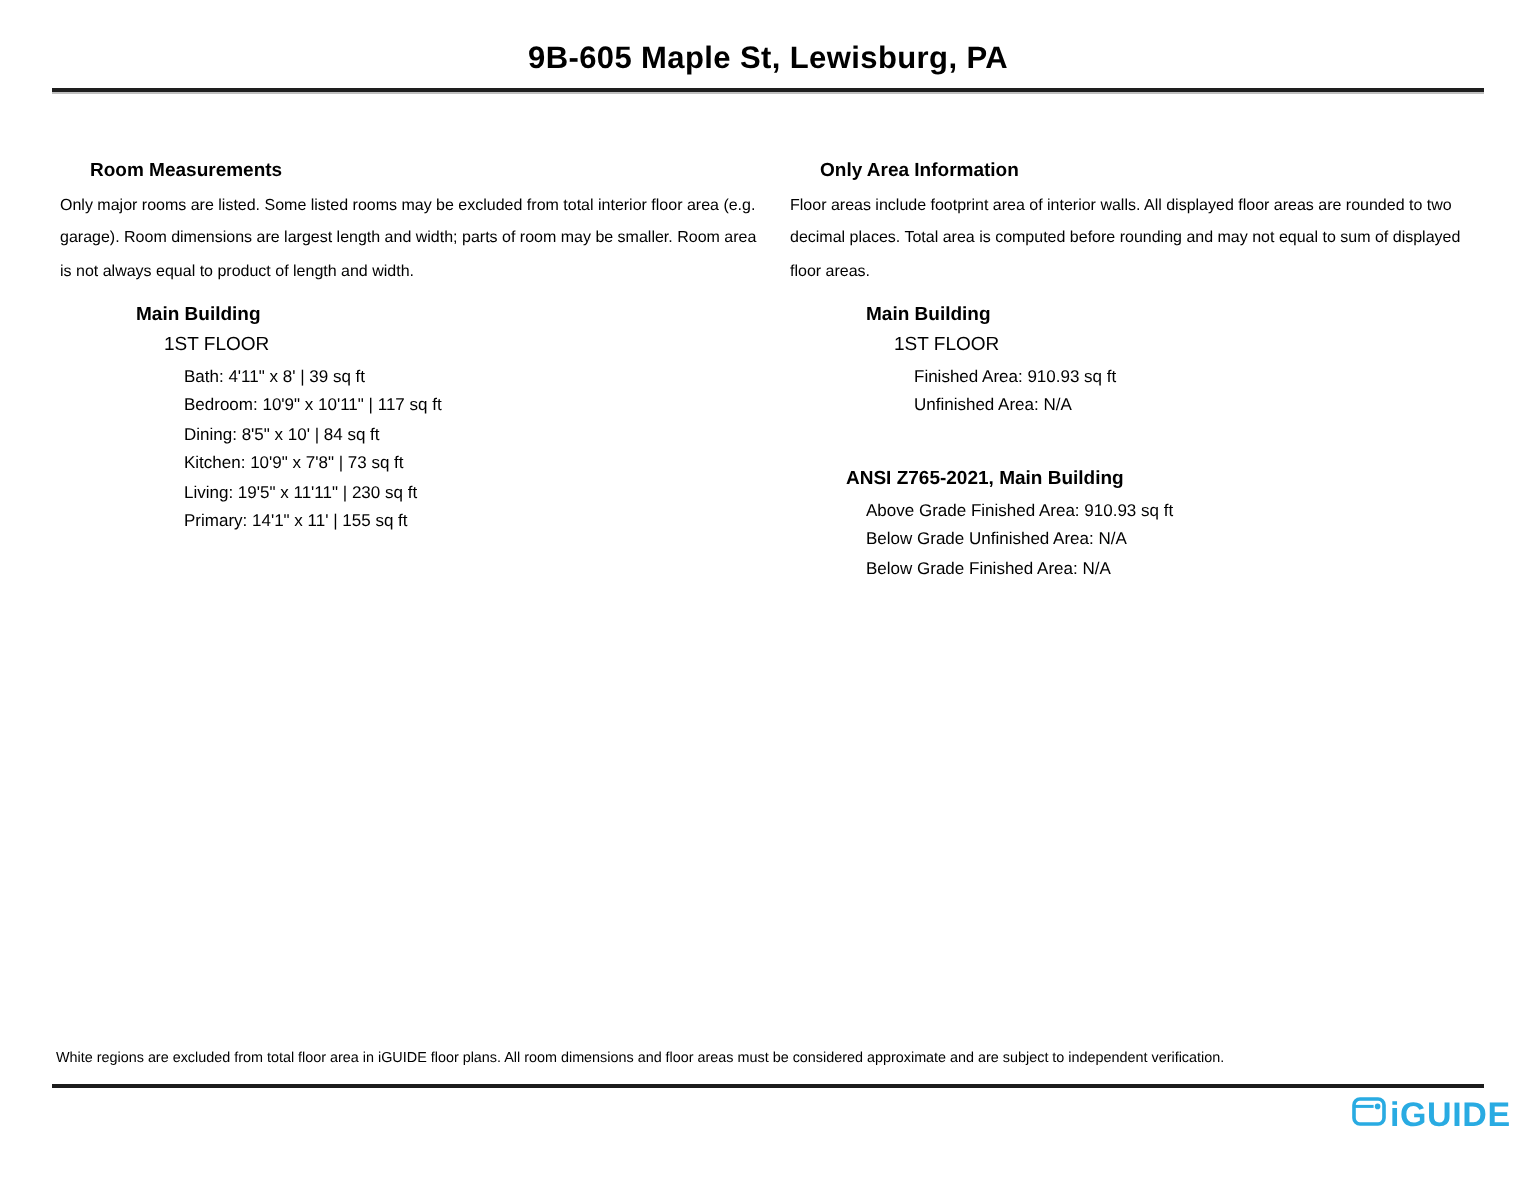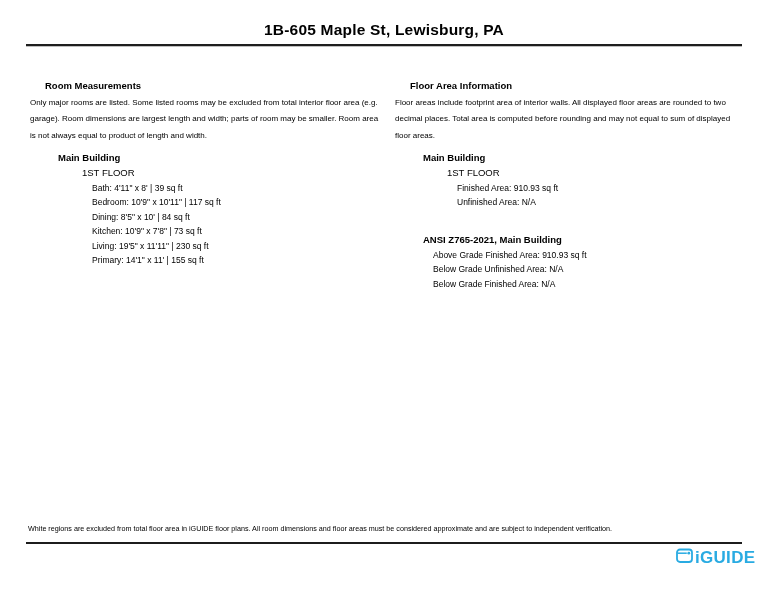--- a/index.html
+++ b/index.html
@@ -53,20 +53,21 @@
     font-size: 8px;
     line-height: 16.3px;
     margin: 3px 0 0 0;
   }
 
   .building { margin: 8px 0 0 28px; }
   .building-name {
     font-size: 9.5px;
     font-weight: bold;
     line-height: 12px;
+    margin-left: 10px;
   }
   .floor-block { margin-left: 24px; }
   .floor-name {
     font-size: 9.5px;
     line-height: 14px;
     margin-top: 2px;
   }
   .item-list {
     list-style: none;
     margin: 1px 0 0 10px;
@@ -110,21 +111,21 @@
     letter-spacing: 0.3px;
     line-height: 18px;
   }
   .logo-icon { display: block; }
 </style>
 </head>
 <body>
 
 <div class="page">
 
-  <div class="title">1B-605 Maple St, Lewisburg, PA</div>
+  <div class="title">9B-605 Maple St, Lewisburg, PA</div>
   <div class="header-rule"></div>
 
   <div class="col col-left">
     <div class="section-heading">Room Measurements</div>
     <p class="section-desc">Only major rooms are listed. Some listed rooms may be excluded from total interior floor area (e.g. garage). Room dimensions are largest length and width; parts of room may be smaller. Room area is not always equal to product of length and width.</p>
 
     <div class="building">
       <div class="building-name">Main Building</div>
       <div class="floor-block">
         <div class="floor-name">1ST FLOOR</div>
@@ -134,21 +135,21 @@
           <li>Dining: 8'5" x 10' | 84 sq ft</li>
           <li>Kitchen: 10'9" x 7'8" | 73 sq ft</li>
           <li>Living: 19'5" x 11'11" | 230 sq ft</li>
           <li>Primary: 14'1" x 11' | 155 sq ft</li>
         </ul>
       </div>
     </div>
   </div>
 
   <div class="col col-right">
-    <div class="section-heading">Floor Area Information</div>
+    <div class="section-heading">Only Area Information</div>
     <p class="section-desc">Floor areas include footprint area of interior walls. All displayed floor areas are rounded to two decimal places. Total area is computed before rounding and may not equal to sum of displayed floor areas.</p>
 
     <div class="building">
       <div class="building-name">Main Building</div>
       <div class="floor-block">
         <div class="floor-name">1ST FLOOR</div>
         <ul class="item-list">
           <li>Finished Area: 910.93 sq ft</li>
           <li>Unfinished Area: N/A</li>
         </ul>

